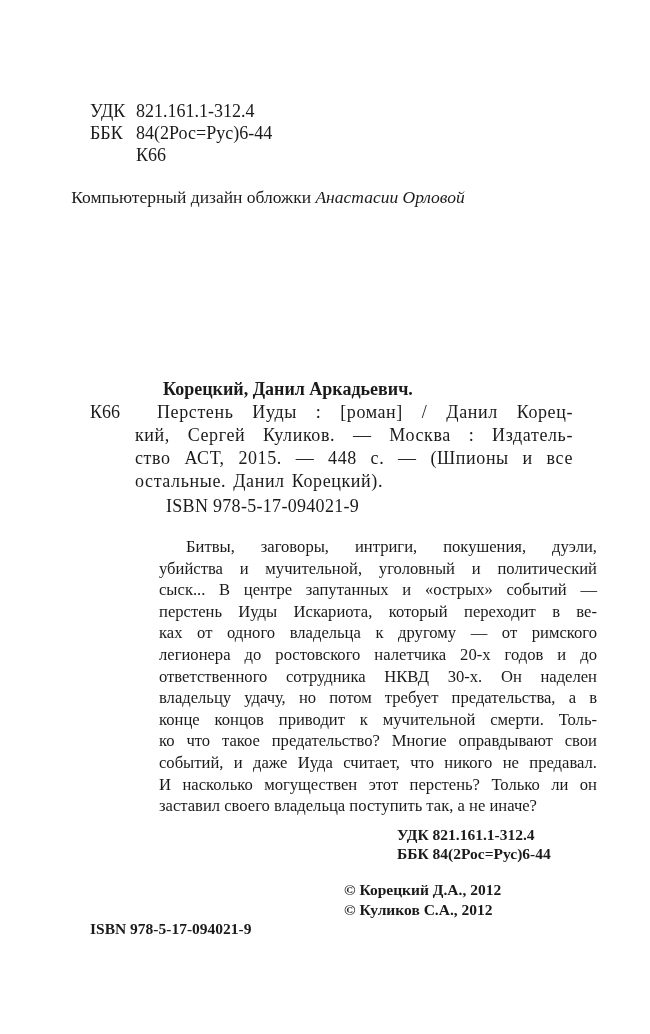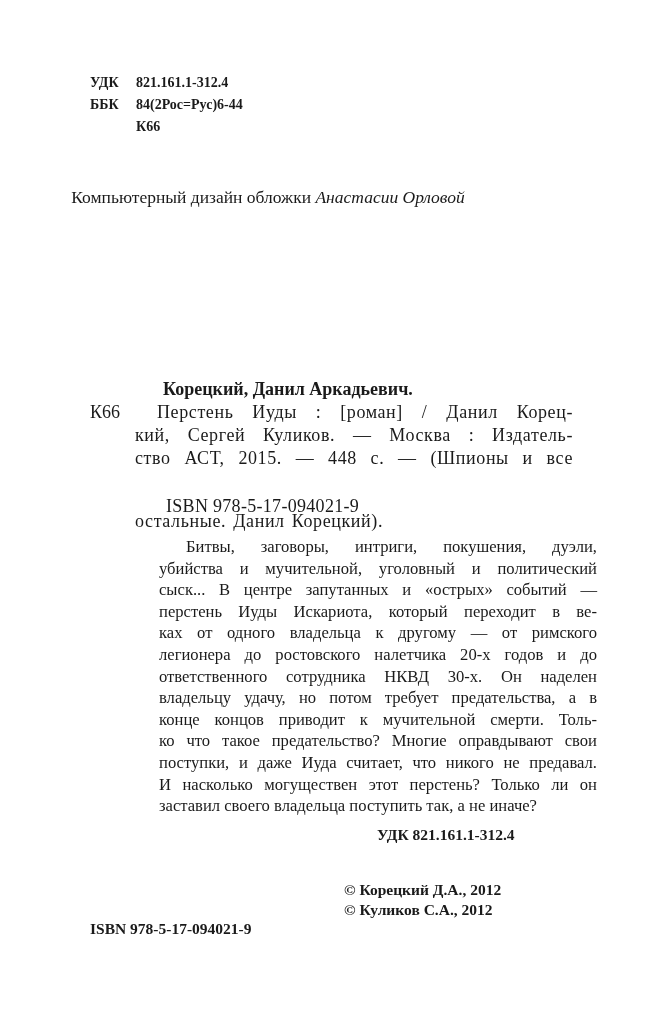--- a/index.html
+++ b/index.html
@@ -13,24 +13,23 @@
       position: relative;
       overflow: hidden;
       font-family: "Liberation Serif", "DejaVu Serif", serif;
       color: #1a1a1a;
     }
     .abs { position: absolute; white-space: nowrap; }
 
     
     .class-block {
       left: 90px;
-      top: 72px;
-      font-size: 14px;
+      top: 100px;
+      font-size: 18px;
       line-height: 22px;
-      font-weight: bold;
     }
     .class-row { display: flex; }
     .class-key { width: 46px; }
     .class-val { }
 
     
     .credit {
       left: 0;
       width: 536px;
       top: 186px;
@@ -66,21 +65,21 @@
       letter-spacing: 0.6px;
       word-spacing: 2px;
     }
     .biblio-line {
       display: block;
       text-align: justify;
       text-align-last: justify;
       white-space: nowrap;
     }
     .biblio-line.first { text-indent: 22px; font-family: Liberation Serif, serif; }
-    .biblio-line.last { text-align-last: left; margin-top: 40px; }
+    .biblio-line.last { text-align-last: left; }
 
     .isbn-main {
       left: 166px;
       top: 495px;
       font-size: 18px;
       line-height: 22px;
       letter-spacing: 0.3px;
     }
 
     
@@ -97,21 +96,21 @@
       display: block;
       white-space: nowrap;
       text-align: justify;
       text-align-last: justify;
     }
     .ann-line.first { padding-left: 27px; }
     .ann-line.last { text-align-last: left; }
 
     
     .bottom-class {
-      left: 377px;
+      left: 397px;
       top: 825px;
       font-size: 15.5px;
       font-weight: bold;
       line-height: 19px;
     }
 
     
     .copyrights {
       left: 314px;
       top: 880px;
@@ -166,26 +165,27 @@
   <span class="ann-line first">Битвы, заговоры, интриги, покушения, дуэли,</span>
   <span class="ann-line">убийства и мучительной, уголовный и политический</span>
   <span class="ann-line">сыск... В центре запутанных и «острых» событий —</span>
   <span class="ann-line">перстень Иуды Искариота, который переходит в ве-</span>
   <span class="ann-line">ках от одного владельца к другому — от римского</span>
   <span class="ann-line">легионера до ростовского налетчика 20-х годов и  до</span>
   <span class="ann-line">ответственного сотрудника НКВД 30-х. Он наделен</span>
   <span class="ann-line">владельцу удачу, но потом требует предательства, а в</span>
   <span class="ann-line">конце концов приводит к мучительной смерти. Толь-</span>
   <span class="ann-line">ко что такое предательство? Многие оправдывают свои</span>
-  <span class="ann-line">поступки, и даже Иуда считает, что никого не предавал.</span>
+  <span class="ann-line">событий, и даже Иуда считает, что никого не предавал.</span>
   <span class="ann-line">И насколько могуществен этот перстень? Только ли он</span>
   <span class="ann-line last">заставил своего владельца поступить так, а не иначе?</span>
 </div>
 
 <div class="abs bottom-class">
   <div>УДК 821.161.1-312.4</div>
+  <div>ББК 84(2Рос=Рус)6-44</div>
 </div>
 
 <div class="abs copyrights">
   <div>© Корецкий Д.А., 2012</div>
   <div>© Куликов С.А., 2012</div>
 </div>
 <div class="abs isbn-bottom">ISBN 978-5-17-094021-9</div>
 
 </body></html>

